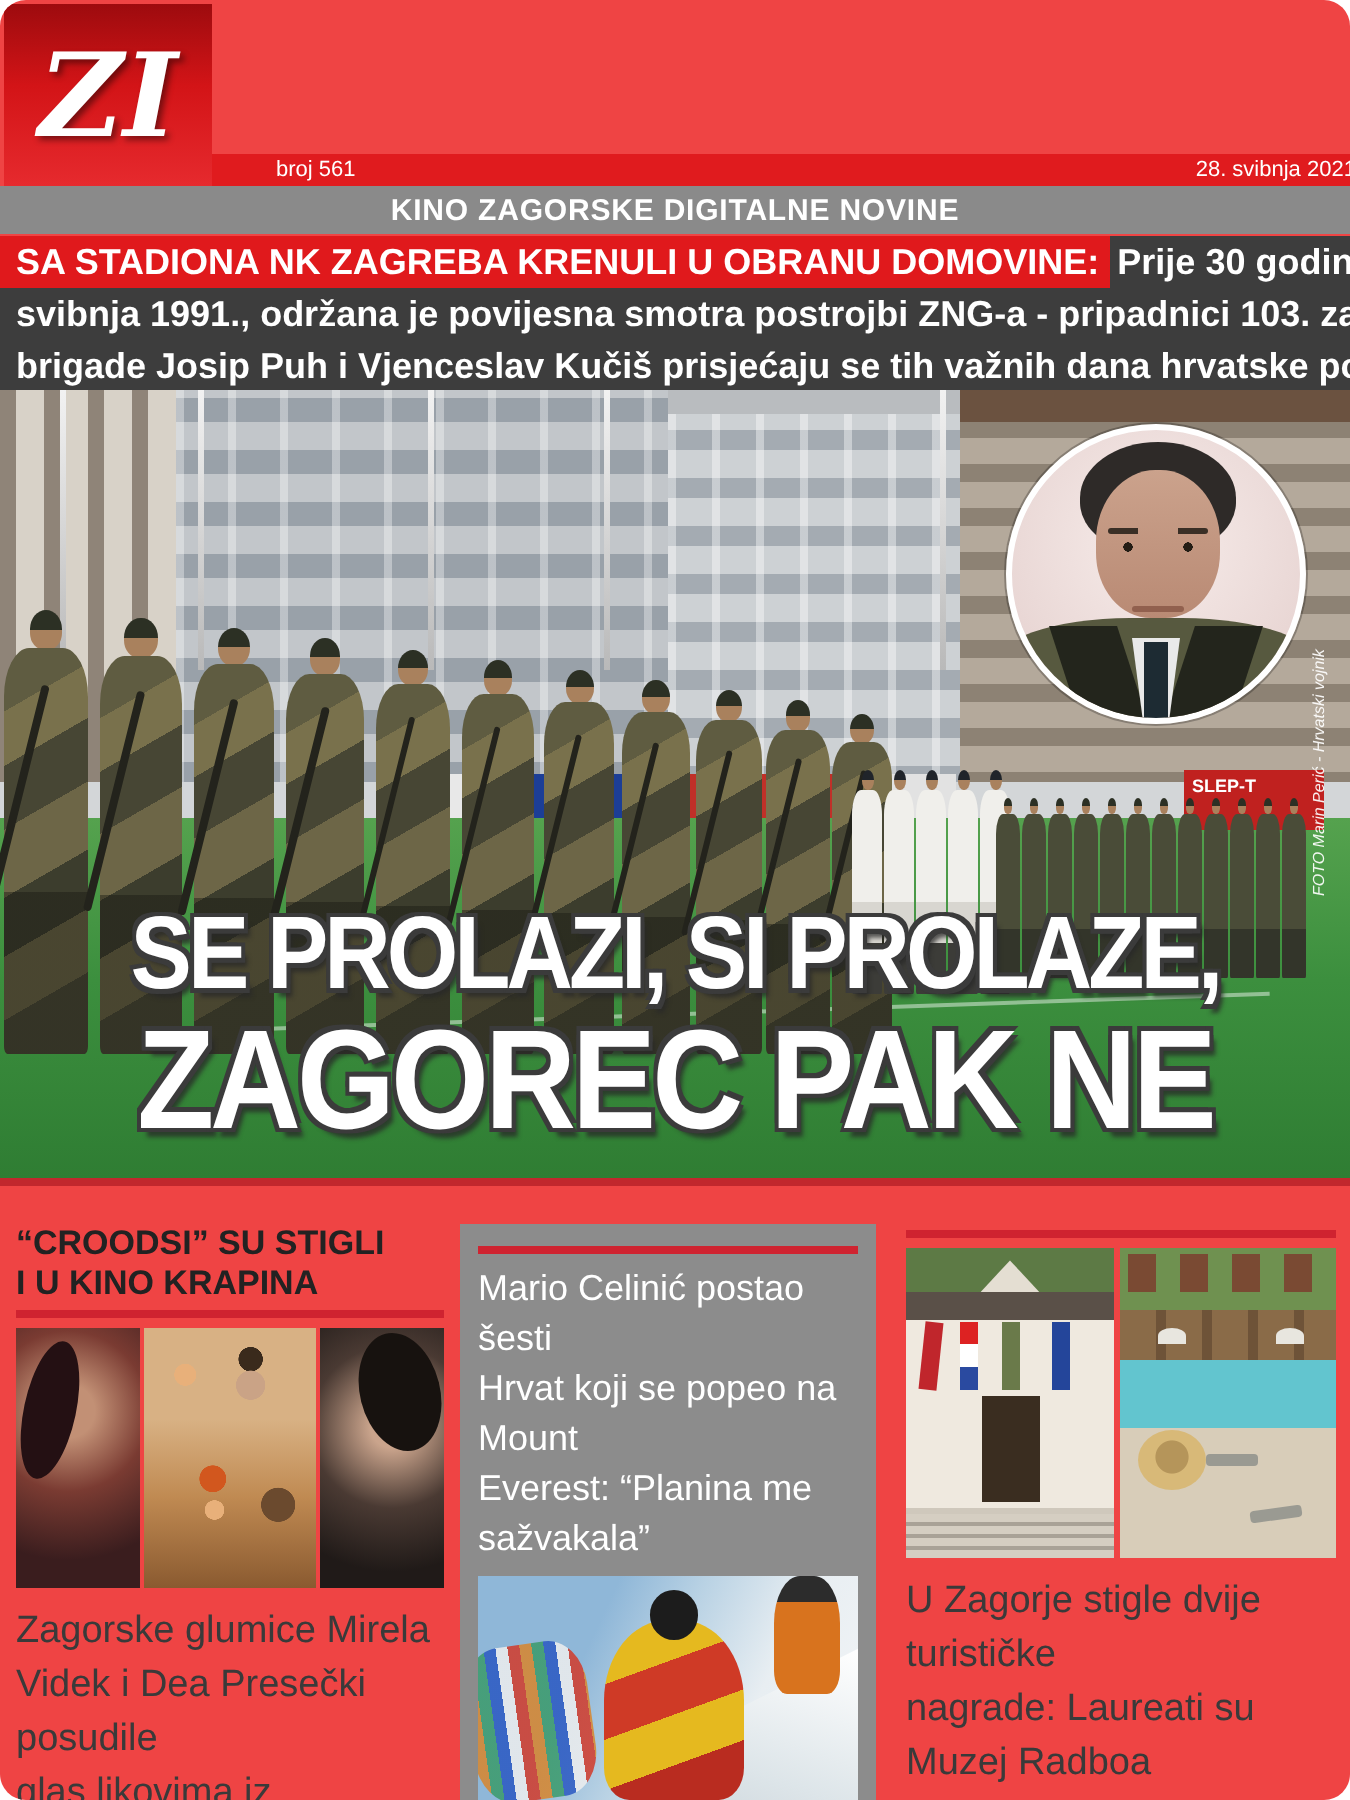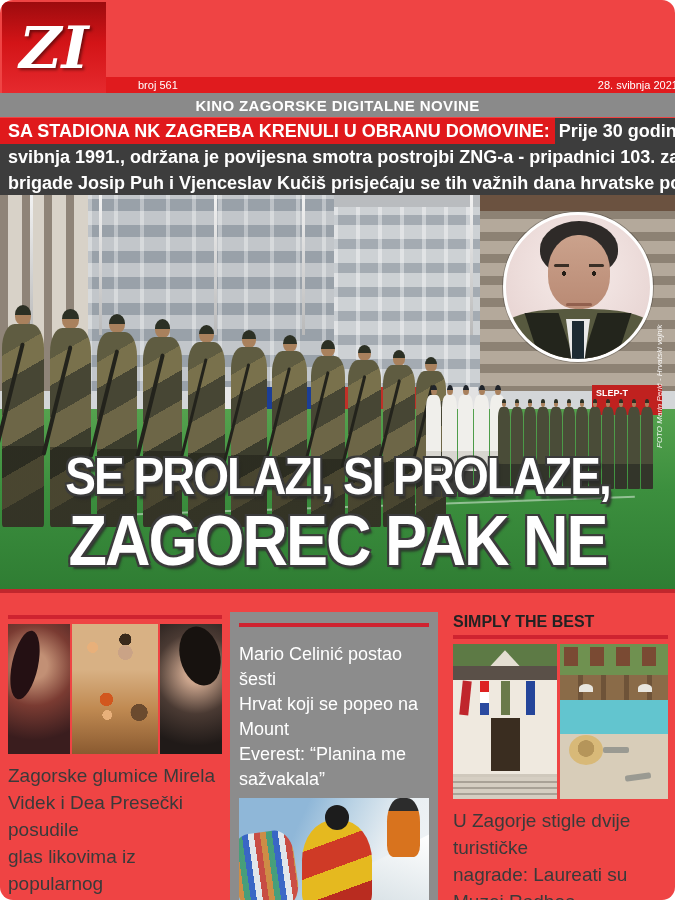--- a/index.html
+++ b/index.html
@@ -131,21 +131,21 @@
       radial-gradient(circle 8px at 41% 70%,#e8b07a 60%,transparent 62%),
       radial-gradient(circle 14px at 78% 68%,#6b4a2e 60%,transparent 62%),
       linear-gradient(180deg,#d8b184 0 35%,#c08a52 65%,#8a5a30);}
   .pan3{flex:0 0 62px;background:radial-gradient(circle at 58% 38%,#caa48c 0 12%,#4a3a33 46%,#201a18 82%);}
   .pan3::after{content:"";position:absolute;right:2px;top:2px;width:40px;height:60px;border-radius:50%;
       background:#17120f;transform:rotate(-14deg);}
 
   .col-mid{position:absolute;left:230px;top:612px;width:208px;background:#8c8c8c;
       padding:8px 9px 9px;box-sizing:border-box;}
   .story-title-w{font-size:17px;line-height:19px;font-weight:bold;color:#fff;}
-  .caption-w{font-size:18px;line-height:25px;color:#fff;white-space:pre-line;margin-top:15px;}
+  .caption-w{font-size:18px;line-height:25px;color:#fff;white-space:pre-line;margin-top:5px;}
   .everest{position:relative;margin-top:6px;height:140px;overflow:hidden;
       background:linear-gradient(115deg,#8fb7d8 0 28%,#b9d2e4 45%,#e8eef2 66%,#f4f6f8);}
   .ev-snow{position:absolute;right:0;bottom:0;width:62%;height:74%;
       background:linear-gradient(200deg,#fff,#dde5e9 55%,#c3ccd2);
       clip-path:polygon(100% 0,100% 100%,0 100%,26% 42%);}
   .ev-pf{position:absolute;left:-4px;top:24%;width:32%;height:56%;opacity:.85;border-radius:30%;
       transform:rotate(-8deg);
       background:repeating-linear-gradient(90deg,#d8852c 0 6px,#3a9a6a 6px 12px,#2a58c2 12px 18px,#eee 18px 24px,#d23a2a 24px 30px);}
   .ev-suit{position:absolute;left:33%;top:16%;width:37%;height:64%;border-radius:45% 45% 18% 18%;
       background:linear-gradient(160deg,#e5b91f 0 28%,#cf3a26 28% 52%,#e5b91f 52% 74%,#b92c20 74%);}
@@ -286,20 +286,22 @@
   </div>
 
   <div class="credit">FOTO Marin Perić - Hrvatski vojnik</div>
 
   <div class="big big1">SE PROLAZI, SI PROLAZE,</div>
   <div class="big big2">ZAGOREC PAK NE</div>
 
   <div class="sep"></div>
 
   <div class="col-left">
+    <div class="story-title">“CROODSI” SU STIGLI
+ I U KINO KRAPINA</div>
     <div class="red-underline"></div>
     <div class="triptych">
       <div class="pan pan1"></div>
       <div class="pan pan2"></div>
       <div class="pan pan3"></div>
     </div>
     <div class="caption">Zagorske glumice Mirela
 Videk i Dea Presečki posudile
 glas likovima iz popularnog
 animiranog filma</div>
@@ -315,21 +317,20 @@
       <div class="ev-pf"></div>
 
       <div class="ev-right"></div>
       <div class="ev-suit"></div>
       <div class="ev-helmet"></div>
 
     </div>
   </div>
 
   <div class="col-right">
-    <div class="story-title" style="font-size:16px">SIMPLY THE BEST</div>
     <div class="red-underline"></div>
     <div class="photos2">
       <div class="museum">
         <div class="mu-gable"></div>
         <div class="mu-roof"></div>
         <div class="mu-flag mu-f1"></div>
         <div class="mu-flag mu-f2"></div>
         <div class="mu-flag mu-f3"></div>
         <div class="mu-flag mu-f4"></div>
         <div class="mu-door"></div>

